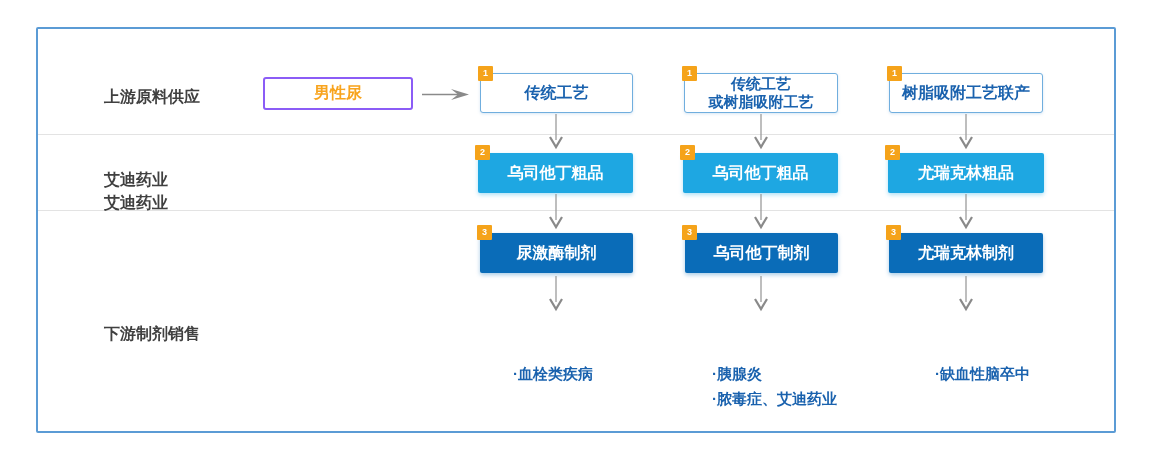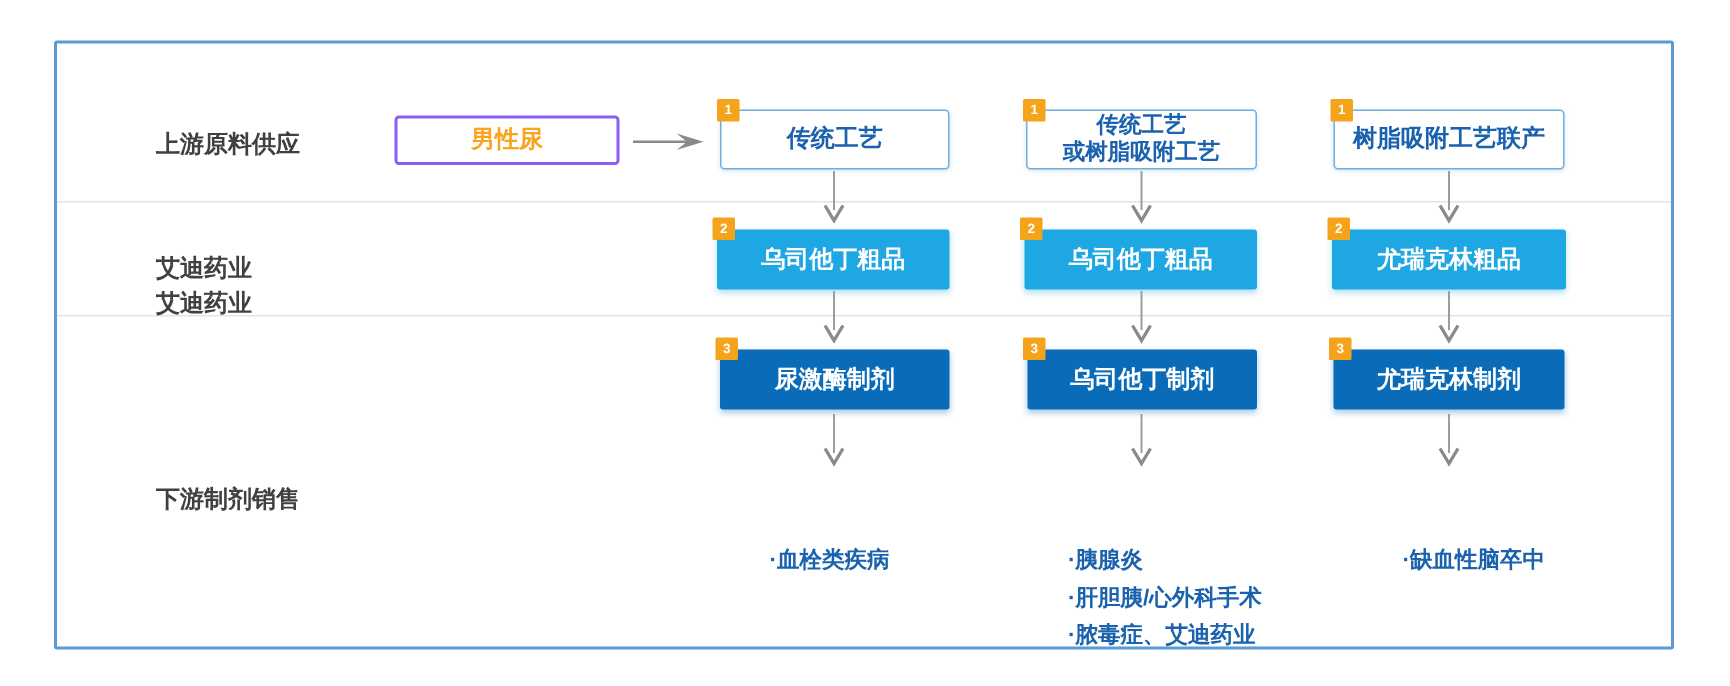--- a/index.html
+++ b/index.html
@@ -141,21 +141,20 @@
   <div class="node crude c2">
     <span class="badge">2</span>
     <span>乌司他丁粗品</span>
   </div>
   <div class="node formulation c2">
     <span class="badge">3</span>
     <span>乌司他丁制剂</span>
   </div>
   <div class="indications c2">
     <div>·胰腺炎</div>
-    <div>·肝胆胰/心外科手术</div>
     <div>·脓毒症、艾迪药业</div>
   </div>
 
   <div class="node process c3">
     <span class="badge">1</span>
     <span>树脂吸附工艺联产</span>
   </div>
   <div class="node crude c3">
     <span class="badge">2</span>
     <span>尤瑞克林粗品</span>

